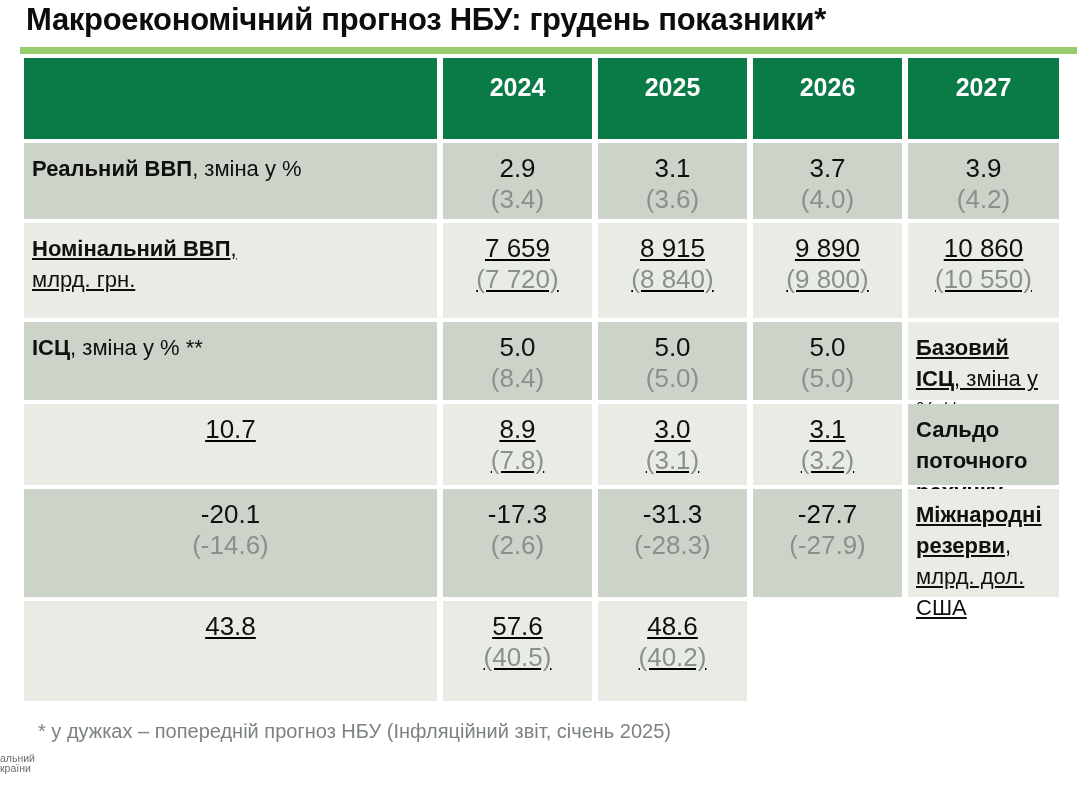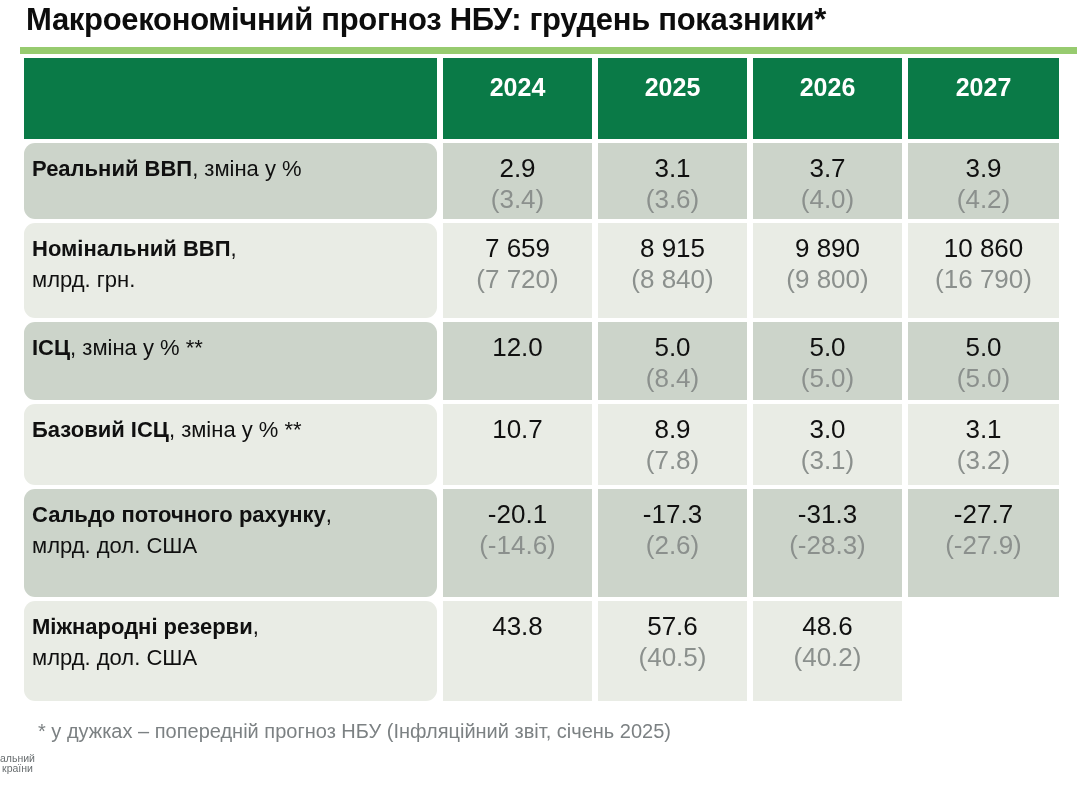--- a/index.html
+++ b/index.html
@@ -13,33 +13,33 @@
 
   .grid { position:absolute; left:24px; top:58px;
           display:grid;
           grid-template-columns:413px 149px 149px 149px 151px;
           grid-template-rows:81px 76px 95px 78px 81px 108px 100px;
           gap:4px 6px; }
 
   .head { background:#0A7A47; color:#ffffff; font-weight:bold; font-size:25px;
           text-align:center; padding-top:15px; }
   .rowA { background:#CCD4CA; }
-  .rowB { background:#E9ECE5; }
+  .rowB { background:#E9ECE5;text-decoration:underline; }
 
-  .lab { font-size:22px; line-height:31px; color:#101010; padding:10px 6px 0 8px;border-radius:11px; }
+  .lab { font-size:22px; line-height:31px; color:#101010; padding:10px 6px 0 8px; }
   .lab .b { font-weight:bold; }
 
   .num { text-align:center; font-size:26px; line-height:31px; padding-top:10px; }
   .num .v { color:#101010; }
   .num .p { color:#8B908D; }
 
   .fns { position:absolute; left:38px; top:717px; font-size:20px; line-height:29px; color:#7C8183; }
 
   .logo { position:absolute; left:0; top:753px; font-size:10.5px; line-height:10px;
-          color:#696E70; letter-spacing:0;text-align:center; }
+          color:#696E70; letter-spacing:0; }
 </style>
 </head>
 <body>
 
 <div class="slide">
 
   <h1 class="title">Макроекономічний прогноз НБУ: грудень показники*</h1>
   <div class="accent"></div>
 
   <div class="grid">
@@ -82,30 +82,26 @@
     <div class="num rowB">
       <div class="v">8 915</div>
       <div class="p">(8 840)</div>
     </div>
     <div class="num rowB">
       <div class="v">9 890</div>
       <div class="p">(9 800)</div>
     </div>
     <div class="num rowB">
       <div class="v">10 860</div>
-      <div class="p">(16 790)</div>
+      <div class="p">(10 550)</div>
     </div>
 
     <div class="lab rowA">
       <span class="b">ІСЦ</span><span>, зміна у % **</span>
       <div></div>
-    </div>
-    <div class="num rowA">
-      <div class="v">12.0</div>
-      <div class="p"></div>
     </div>
     <div class="num rowA">
       <div class="v">5.0</div>
       <div class="p">(8.4)</div>
     </div>
     <div class="num rowA">
       <div class="v">5.0</div>
       <div class="p">(5.0)</div>
     </div>
     <div class="num rowA">

